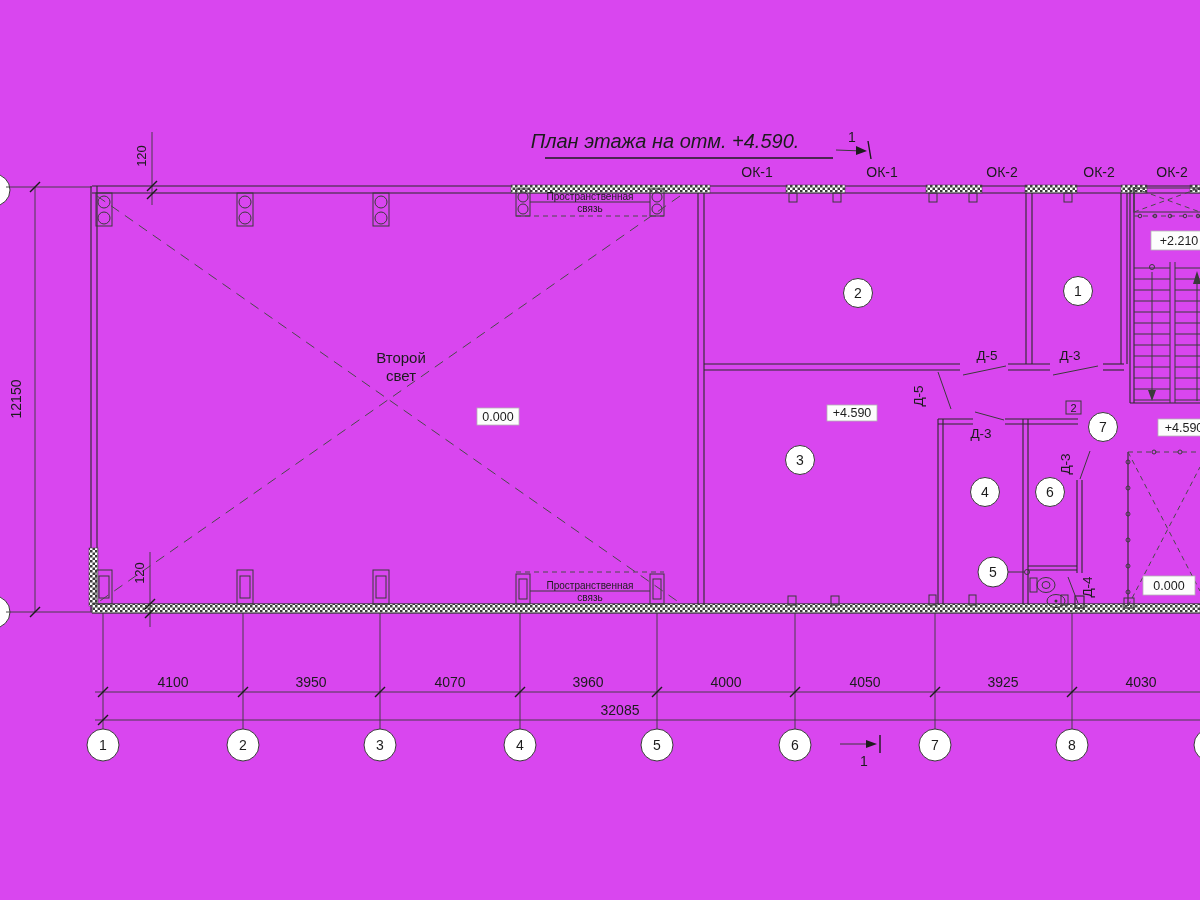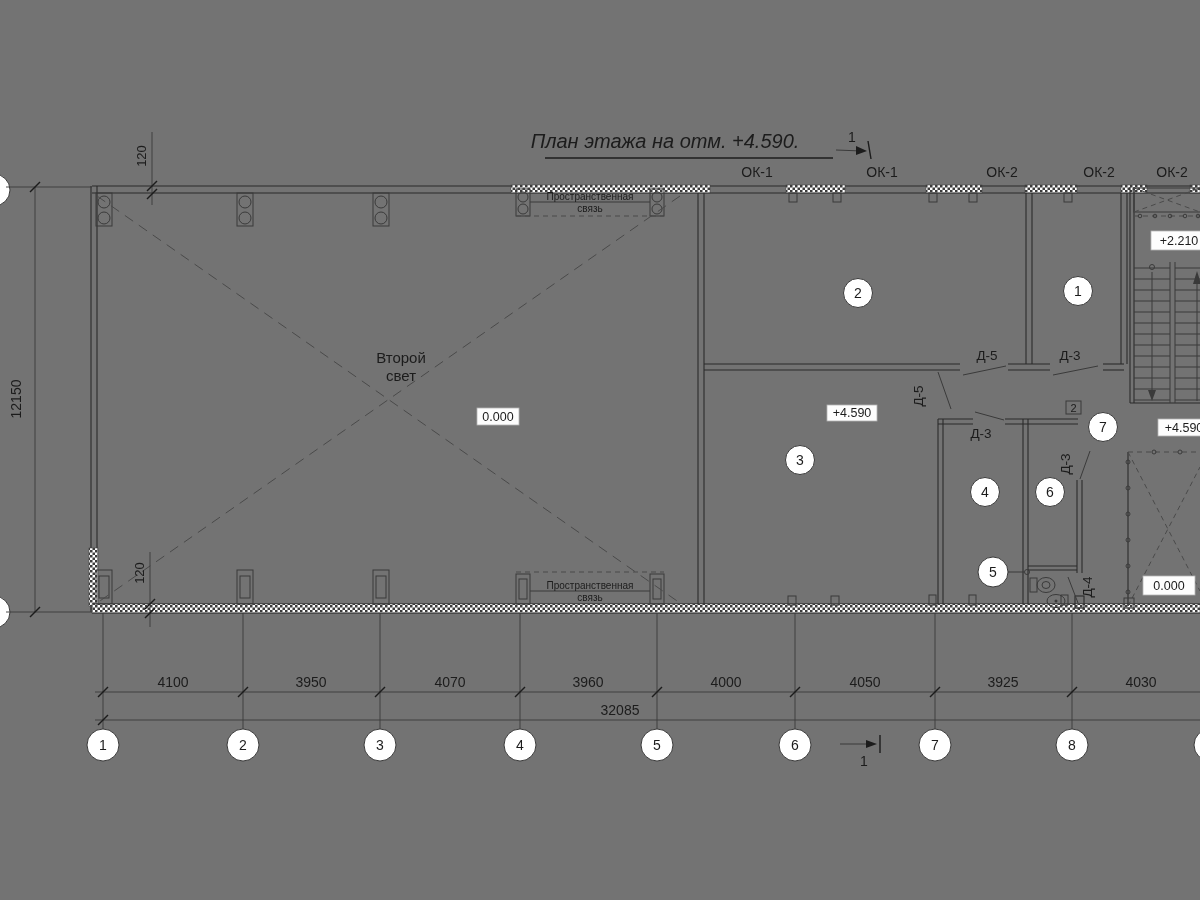--- a/index.html
+++ b/index.html
@@ -1,16 +1,16 @@
 <!DOCTYPE html>
 <html><head>
 <meta charset="utf-8">
 <style>
   html,body{margin:0;padding:0;background:#fff;}
-  #sheet{position:relative;width:1200px;height:900px;background:#737373;overflow:hidden;}
+  #sheet{position:relative;width:1200px;height:900px;background:#d946ef;overflow:hidden;}
   svg{display:block;}
   .t{font-family:"Liberation Sans",sans-serif;fill:#1c1c1c;}
   .title-t{font-size:20px;font-style:italic;}
   .win-t{font-size:14px;}
   .dim-t{font-size:14px;}
   .room-t{font-size:14px;}
   .door-t{font-size:13.5px;}
   .elev-t{font-size:12.5px;}
   .small-t{font-size:10px;}
   .tag-t{font-size:11px;}

